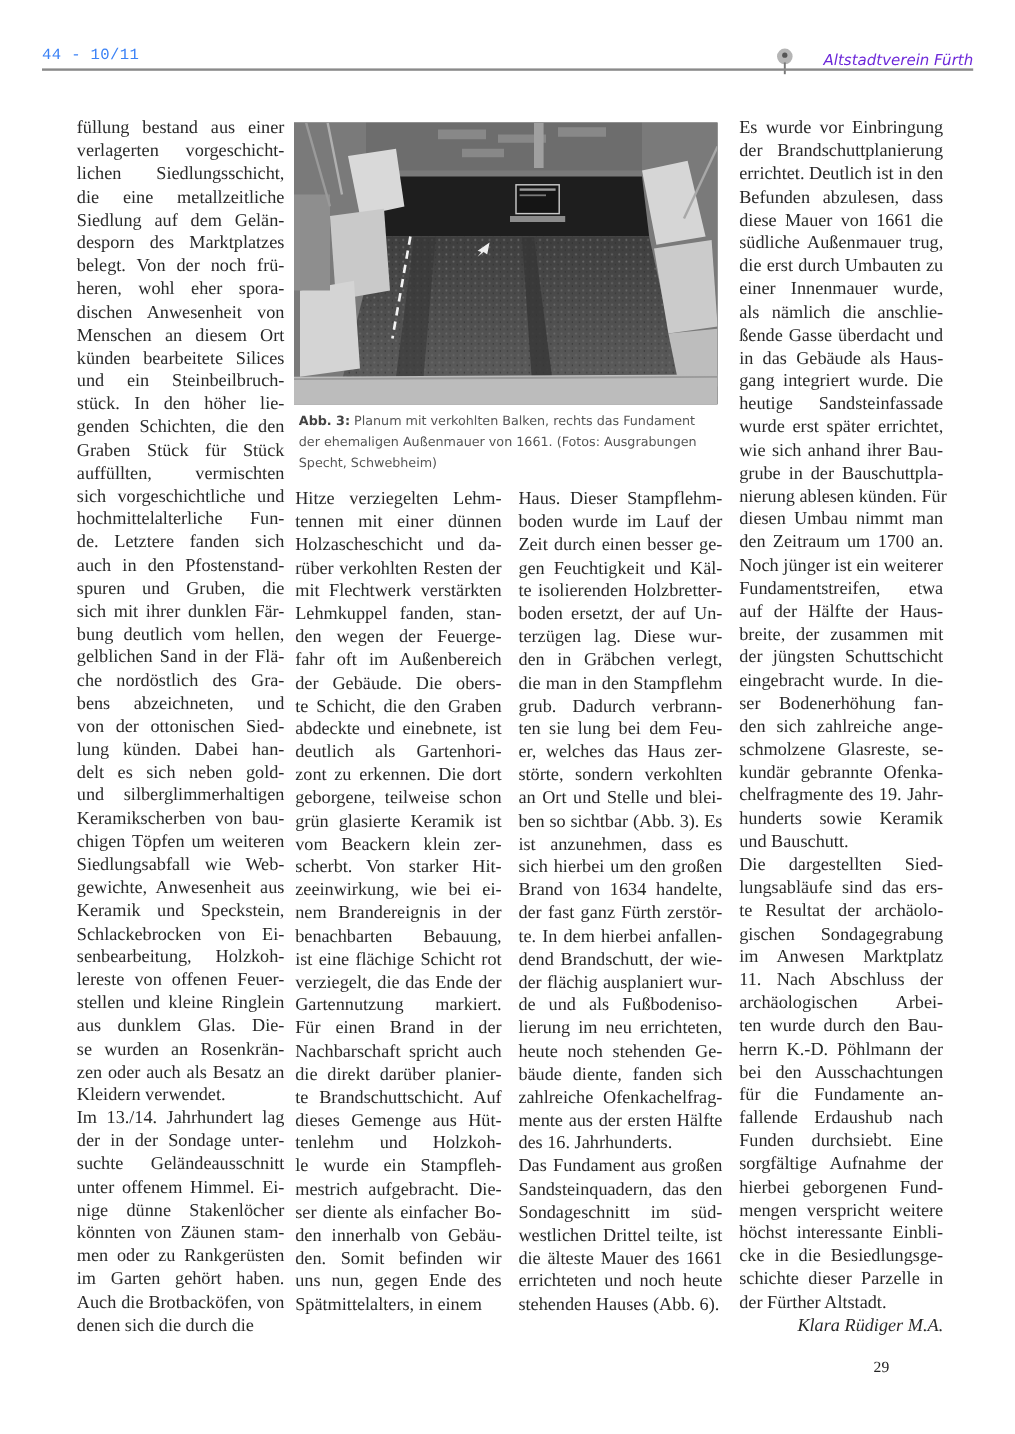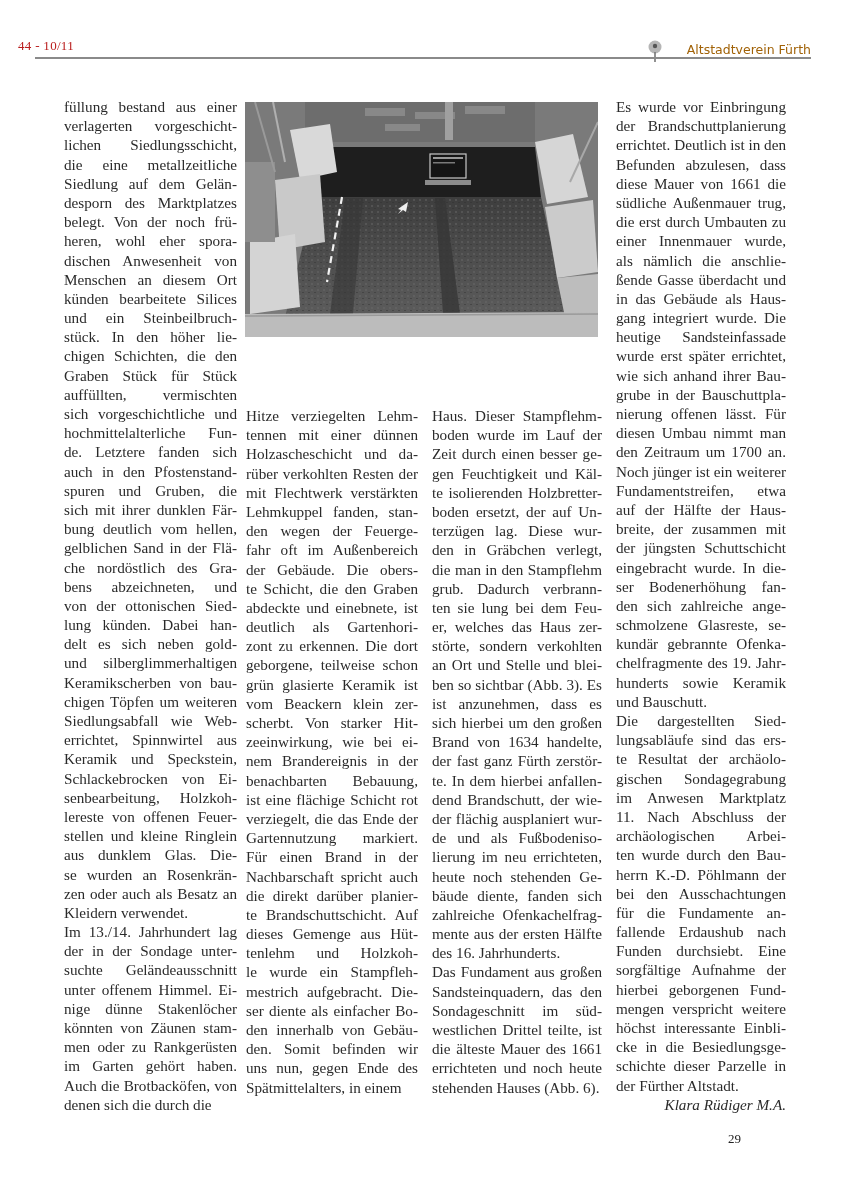--- a/index.html
+++ b/index.html
@@ -1,20 +1,20 @@
 <!DOCTYPE html>
 <html><head>
 <meta charset="utf-8">
 <style>
   html, body { margin: 0; padding: 0; background: #ffffff; }
   body { width: 846px; height: 1195px; position: relative; overflow: hidden; }
   .page { position: absolute; left: 0; top: 0; width: 846px; height: 1195px; background: #fff; }
 
-  .header-left { position: absolute; left: 18px; top: 38px; font-family: Liberation Serif, serif; font-size: 13px; color: #b91c1c; letter-spacing: 0.3px; }
-  .header-right { position: absolute; right: 35px; top: 38px; font-family: "DejaVu Sans", sans-serif; font-size: 12.5px; color: #a16207; display: flex; align-items: center; gap: 25px; }
+  .header-left { position: absolute; left: 35px; top: 38px; font-family: Liberation Mono, monospace; font-size: 13px; color: #3b82f6; letter-spacing: 0.3px; }
+  .header-right { position: absolute; right: 35px; top: 38px; font-family: "DejaVu Sans", sans-serif; font-size: 12.5px; color: #6d28d9; display: flex; align-items: center; gap: 25px; font-style: italic; }
   .header-rule { position: absolute; left: 35px; right: 35px; top: 57px; height: 0; border-top: 2px solid #8a8a8a; }
   .logo-icon { width: 14px; height: 22px; position: relative; top: 2px; }
 
   .col { position: absolute; font-family: "Liberation Serif", "DejaVu Serif", serif; font-size: 15.2px; line-height: 19.2px; color: #2a2a2a; text-align: justify; hyphens: none; }
   .col1 { left: 64px; top: 97px; width: 173px; }
   .col2 { left: 246px; top: 406px; width: 172px; }
   .col3 { left: 432px; top: 406px; width: 170px; }
   .col4 { left: 616px; top: 97px; width: 170px; }
 
   .line { display: block; text-align: justify; text-align-last: justify; white-space: nowrap; height: 19.2px; overflow: visible; }
@@ -89,57 +89,63 @@
       <rect x="200" y="0" width="8" height="38" fill="#a0a0a0"></rect>
       <rect x="185" y="52" width="36" height="24" fill="#151515" stroke="#c8c8c8" stroke-width="1.2"></rect>
       <rect x="188" y="55" width="30" height="2" fill="#9a9a9a"></rect>
       <rect x="188" y="60" width="22" height="1.5" fill="#7a7a7a"></rect>
       <rect x="180" y="78" width="46" height="5" fill="#8c8c8c"></rect>
 
       <line x1="97" y1="95" x2="82" y2="180" stroke="#f2f2f2" stroke-width="2.2" stroke-dasharray="7 5"></line>
 
       <path d="M163 100 L153 107 L156 108 L153 112 L158 108 L161 110 Z" fill="#eeeeee"></path>
     </svg>
+  </div>
+  <div class="caption">
+    <b>Abb. 3:</b>
+    <span>Planum mit verkohlten Balken, rechts das Fundament</span><br>
+    <span>der ehemaligen Außenmauer von 1661. (Fotos: Ausgrabungen</span><br>
+    <span>Specht, Schwebheim)</span>
   </div>
 
   <div class="col col1">
       <span class="line">füllung bestand aus einer</span>
       <span class="line">verlagerten vorgeschicht-</span>
       <span class="line">lichen Siedlungsschicht,</span>
       <span class="line">die eine metallzeitliche</span>
       <span class="line">Siedlung auf dem Gelän-</span>
       <span class="line">desporn des Marktplatzes</span>
       <span class="line">belegt. Von der noch frü-</span>
       <span class="line">heren, wohl eher spora-</span>
       <span class="line">dischen Anwesenheit von</span>
       <span class="line">Menschen an diesem Ort</span>
       <span class="line">künden bearbeitete Silices</span>
       <span class="line">und ein Steinbeilbruch-</span>
       <span class="line">stück. In den höher lie-</span>
-      <span class="line">chigen Schichten, die den</span>
+      <span class="line">genden Schichten, die den</span>
       <span class="line">Graben Stück für Stück</span>
       <span class="line">auffüllten, vermischten</span>
       <span class="line">sich vorgeschichtliche und</span>
       <span class="line">hochmittelalterliche Fun-</span>
       <span class="line">de. Letztere fanden sich</span>
       <span class="line">auch in den Pfostenstand-</span>
       <span class="line">spuren und Gruben, die</span>
       <span class="line">sich mit ihrer dunklen Fär-</span>
       <span class="line">bung deutlich vom hellen,</span>
       <span class="line">gelblichen Sand in der Flä-</span>
       <span class="line">che nordöstlich des Gra-</span>
       <span class="line">bens abzeichneten, und</span>
       <span class="line">von der ottonischen Sied-</span>
       <span class="line">lung künden. Dabei han-</span>
       <span class="line">delt es sich neben gold-</span>
       <span class="line">und silberglimmerhaltigen</span>
       <span class="line">Keramikscherben von bau-</span>
       <span class="line">chigen Töpfen um weiteren</span>
       <span class="line">Siedlungsabfall wie Web-</span>
-      <span class="line">errichtet, Spinnwirtel aus</span>
+      <span class="line">gewichte, Anwesenheit aus</span>
       <span class="line">Keramik und Speckstein,</span>
       <span class="line">Schlackebrocken von Ei-</span>
       <span class="line">senbearbeitung, Holzkoh-</span>
       <span class="line">lereste von offenen Feuer-</span>
       <span class="line">stellen und kleine Ringlein</span>
       <span class="line">aus dunklem Glas. Die-</span>
       <span class="line">se wurden an Rosenkrän-</span>
       <span class="line">zen oder auch als Besatz an</span>
       <span class="line last">Kleidern verwendet.</span>
       <span class="line">Im 13./14. Jahrhundert lag</span>
@@ -239,21 +245,21 @@
       <span class="line">die erst durch Umbauten zu</span>
       <span class="line">einer Innenmauer wurde,</span>
       <span class="line">als nämlich die anschlie-</span>
       <span class="line">ßende Gasse überdacht und</span>
       <span class="line">in das Gebäude als Haus-</span>
       <span class="line">gang integriert wurde. Die</span>
       <span class="line">heutige Sandsteinfassade</span>
       <span class="line">wurde erst später errichtet,</span>
       <span class="line">wie sich anhand ihrer Bau-</span>
       <span class="line">grube in der Bauschuttpla-</span>
-      <span class="line">nierung offenen lässt. Für</span>
+      <span class="line">nierung ablesen künden. Für</span>
       <span class="line">diesen Umbau nimmt man</span>
       <span class="line">den Zeitraum um 1700 an.</span>
       <span class="line">Noch jünger ist ein weiterer</span>
       <span class="line">Fundamentstreifen, etwa</span>
       <span class="line">auf der Hälfte der Haus-</span>
       <span class="line">breite, der zusammen mit</span>
       <span class="line">der jüngsten Schuttschicht</span>
       <span class="line">eingebracht wurde. In die-</span>
       <span class="line">ser Bodenerhöhung fan-</span>
       <span class="line">den sich zahlreiche ange-</span>

